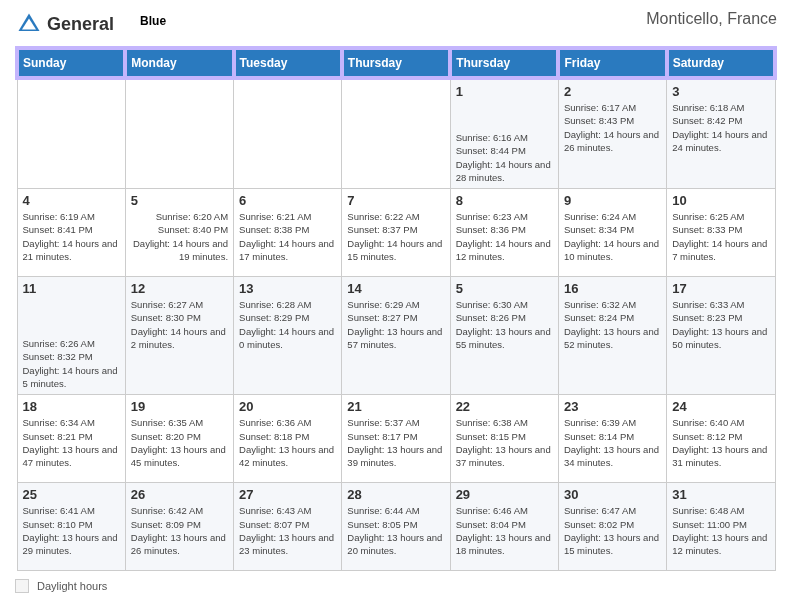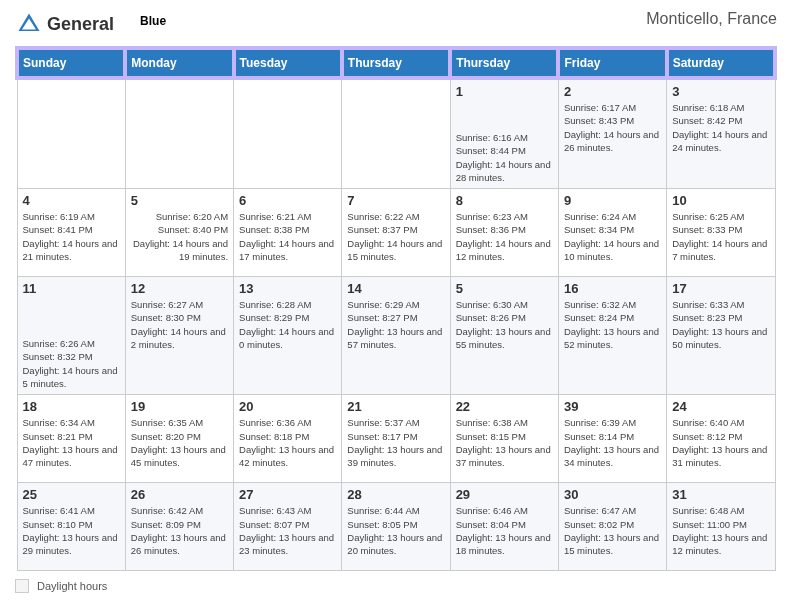--- a/index.html
+++ b/index.html
@@ -283,21 +283,21 @@
 Sunset: 8:17 PM
 Daylight: 13 hours and 39 minutes.</div>
         </td>
         <td>
           <span class="day-number">22</span>
           <div class="day-info" style="white-space: pre-line;">Sunrise: 6:38 AM
 Sunset: 8:15 PM
 Daylight: 13 hours and 37 minutes.</div>
         </td>
         <td>
-          <span class="day-number">39</span>
+          <span class="day-number">23</span>
           <div class="day-info" style="white-space: pre-line;">Sunrise: 6:39 AM
 Sunset: 8:14 PM
 Daylight: 13 hours and 34 minutes.</div>
         </td>
         <td>
           <span class="day-number">24</span>
           <div class="day-info" style="white-space: pre-line;">Sunrise: 6:40 AM
 Sunset: 8:12 PM
 Daylight: 13 hours and 31 minutes.</div>
         </td>

